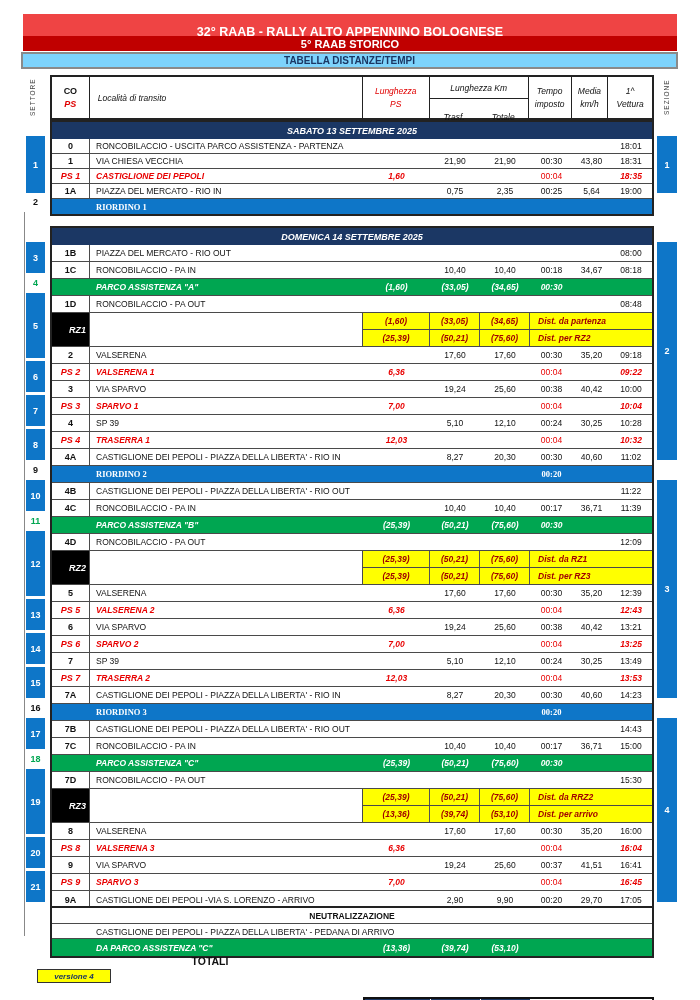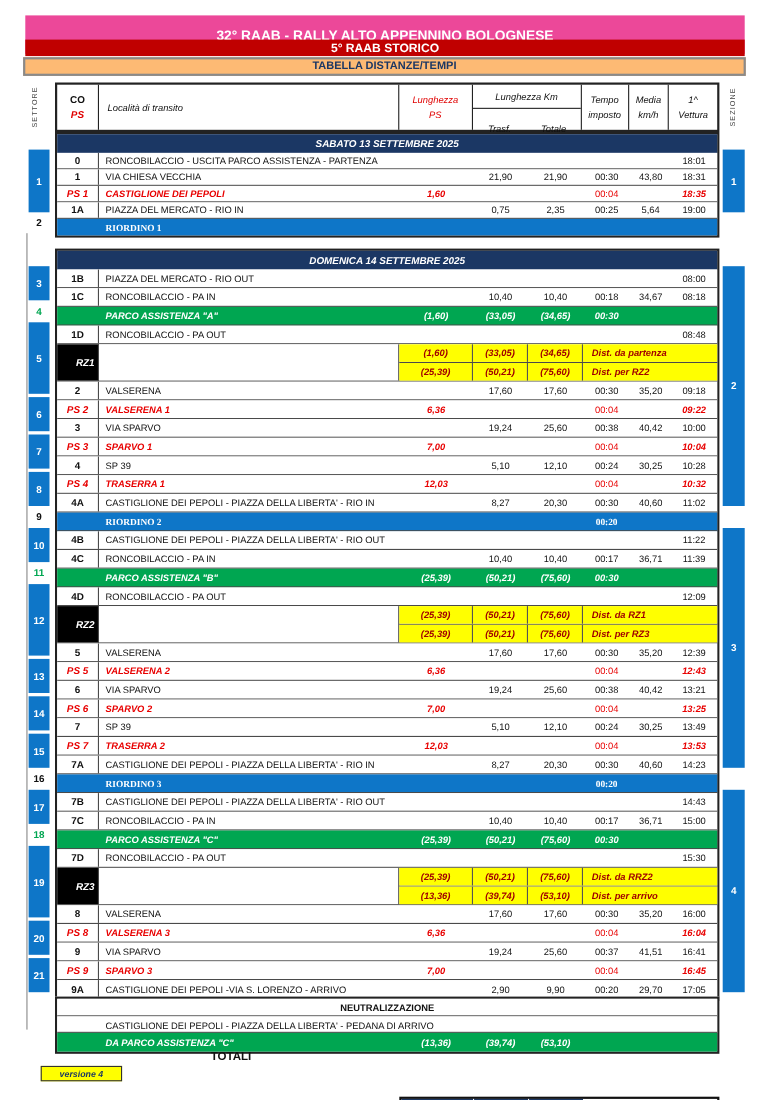--- a/index.html
+++ b/index.html
@@ -1,23 +1,23 @@
 <!DOCTYPE html>
 <html><head>
 <meta charset="utf-8">
 <style>
   html,body{margin:0;padding:0;background:#e8e8e8;}
   .page{position:relative;width:700px;height:1000px;background:#fff;overflow:hidden;
         font-family:"Liberation Sans",sans-serif;color:#111;}
   
   .band{position:absolute;left:23px;width:654px;display:flex;align-items:center;justify-content:center;
         font-weight:bold;box-sizing:border-box;}
-  .band-navy{top:14px;height:35px;background:#ec4899;color:#fff;font-size:12.5px;}
+  .band-navy{top:14px;height:35px;background:#ef4444;color:#fff;font-size:12.5px;}
   .band-red{top:36px;height:15px;background:#C00000;color:#fff;font-size:11px;}
-  .band-white{top:52px;height:17px;left:21px;width:657px;background:#fdba74;border:2px solid #8a8a8a;
+  .band-white{top:52px;height:17px;left:21px;width:657px;background:#7dd3fc;border:2px solid #8a8a8a;
               color:#1B3764;font-size:10px;}
   
   .vlabel{position:absolute;writing-mode:vertical-rl;transform:rotate(180deg);font-size:6.5px;
           color:#444;letter-spacing:1px;display:flex;align-items:center;justify-content:center;}
   .settore-label{left:26px;top:75px;height:45px;width:13px;}
   .sezione-label{left:660px;top:75px;height:45px;width:13px;}
   
   .hdr{position:absolute;left:50px;top:75px;width:604px;height:45px;border:2px solid #222;
        box-sizing:border-box;display:flex;background:#fff;font-style:italic;font-size:8.5px;}
   .hcol{box-sizing:border-box;border-right:1px solid #222;display:flex;flex-direction:column;

